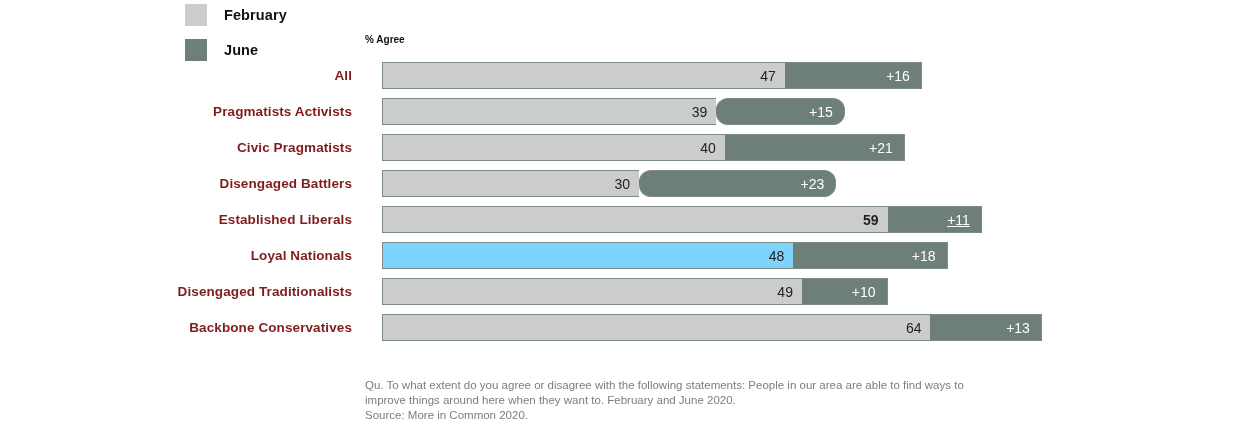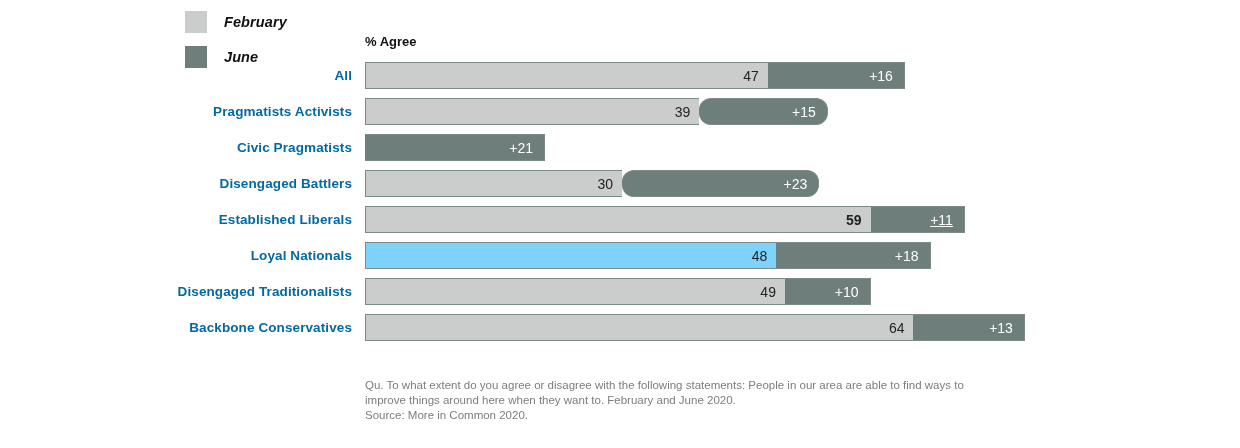--- a/index.html
+++ b/index.html
@@ -8,40 +8,40 @@
     width:1240px;height:448px;
     background:#ffffff;
     font-family:"Liberation Sans","DejaVu Sans",sans-serif;
     color:#000;
     overflow:hidden;
     position:relative;
   }
   .chart-root{position:absolute;left:0;top:0;width:1240px;height:448px;}
 
   
-  .legend{position:absolute;left:185px;top:11px;font-style:italic;}
+  .legend{position:absolute;left:185px;top:4px;}
   .legend-row{display:flex;align-items:center;height:22px;margin-bottom:13px;}
   .legend-swatch{width:22px;height:22px;display:inline-block;}
   .legend-swatch.feb{background:#cbcdcd;}
   .legend-swatch.jun{background:#6e7f7b;}
   .legend-label{margin-left:17px;font-size:14.5px;font-weight:bold;color:#111;letter-spacing:.1px;line-height:1;}
 
   
-  .axis-caption{position:absolute;left:365px;top:34px;font-size:13px;font-weight:bold;color:#111;text-align:center;}
+  .axis-caption{position:absolute;left:365px;top:34px;font-size:10px;font-weight:bold;color:#111;text-align:center;}
 
   
   .plot{position:absolute;left:0;top:62px;width:1240px;}
   .bar-row{position:relative;height:27px;margin-bottom:9px;}
   .cat-label{
     position:absolute;left:0;top:0;width:352px;height:27px;
     display:flex;align-items:center;justify-content:flex-end;
-    font-size:13.5px;color:#0369a1;font-weight:bold;letter-spacing:.1px;
+    font-size:13.5px;color:#7f1d1d;font-weight:bold;letter-spacing:.1px;
     white-space:nowrap;
   }
-  .bars{position:absolute;left:365px;top:0;height:16px;display:flex;}
+  .bars{position:absolute;left:382px;top:0;height:16px;display:flex;}
   .seg{
     height:27px;box-sizing:border-box;
     display:flex;align-items:center;justify-content:flex-end;
     font-size:14px;line-height:1;
     border:1px solid #7d8b88;
   }
   .seg.feb{background:#cbcdcd;color:#222;border-right:none;padding-right:9px;}
   .seg.jun{background:#6e7f7b;color:#ffffff;border-left:none;padding-right:11px;}
 
   
@@ -80,20 +80,21 @@
       <div class="bar-row">
         <div class="cat-label">Pragmatists Activists</div>
         <div class="bars">
           <div class="seg feb" style="width: 334.23px; background: rgb(203, 205, 205);">39</div>
           <div class="seg jun" style="width: 128.55px; background: rgb(110, 127, 123); border-radius: 12px;">+15</div>
         </div>
       </div>
       <div class="bar-row">
         <div class="cat-label">Civic Pragmatists</div>
         <div class="bars">
+          <div class="seg feb" style="width: 342.8px; background: rgb(203, 205, 205);">40</div>
           <div class="seg jun" style="width: 179.97px; background: rgb(110, 127, 123);">+21</div>
         </div>
       </div>
       <div class="bar-row">
         <div class="cat-label">Disengaged Battlers</div>
         <div class="bars">
           <div class="seg feb" style="width: 257.1px; background: rgb(203, 205, 205);">30</div>
           <div class="seg jun" style="width: 197.11px; background: rgb(110, 127, 123); border-radius: 12px;">+23</div>
         </div>
       </div>

